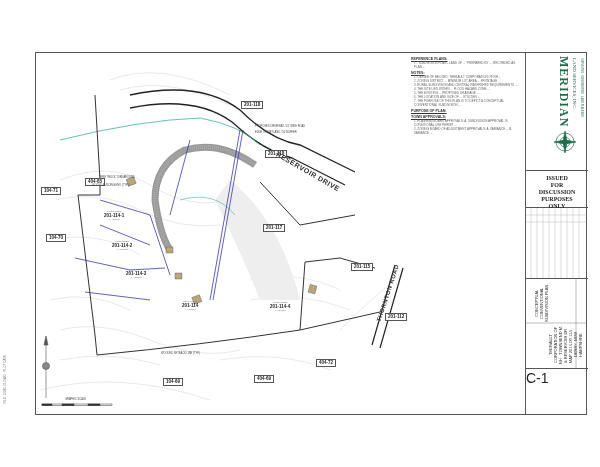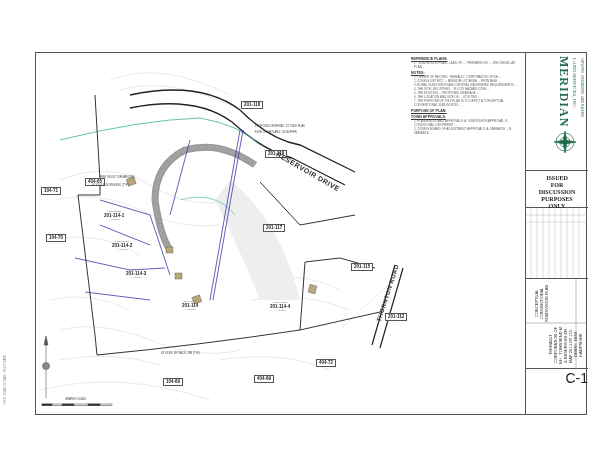--- a/index.html
+++ b/index.html
@@ -10,21 +10,21 @@
   .notes .h { font-weight:bold; font-size:3.6px; text-decoration:underline; margin-top:2px; }
   .notes .p { margin-left:3px; color:#666; }
   .tb { position:absolute; left:525px; top:52px; width:62px; height:363px; border-left:1px solid #555; box-sizing:border-box; }
   .logo { position:absolute; left:0; top:0; width:62px; height:80px; }
   .logo .brand { position:absolute; left:30px; top:4px; writing-mode:vertical-rl; font-family:"Liberation Serif", serif; font-weight:bold; color:#1f6b4a; font-size:12px; letter-spacing:1px; }
   .logo .sub { position:absolute; left:46px; top:6px; writing-mode:vertical-rl; font-family:"Liberation Serif", serif; color:#1f6b4a; font-size:5px; }
   .logo .sub2 { position:absolute; left:54px; top:6px; writing-mode:vertical-rl; font-size:2.6px; color:#1f6b4a; }
   .issued { position:absolute; left:0; top:118px; width:62px; height:38px; border-top:1px solid #555; border-bottom:1px solid #555; font-family:"Liberation Serif", serif; font-weight:bold; font-size:6px; text-align:center; line-height:7px; padding-top:4px; box-sizing:border-box; color:#222; }
   .proj { position:absolute; left:0; top:226px; width:62px; height:90px; border-top:1px solid #555; }
   .proj .t1, .proj .t2 { position:absolute; writing-mode:vertical-rl; transform:rotate(180deg); font-size:4px; color:#333; text-align:center; }
-  .sheetno { position:absolute; left:0; top:316px; width:62px; height:30px; border-top:1px solid #555; text-align:right; }
+  .sheetno { position:absolute; left:0; top:316px; width:62px; height:30px; border-top:1px solid #555; text-align:left; }
   .sheetno .n { font-size:14px; color:#222; line-height:18px; }
   .lbl { position:absolute; font-size:4.5px; font-weight:bold; color:#222; background:#fff; border:0.6px solid #555; padding:0 2px; line-height:6px; white-space:nowrap; }
   .lbl2 { position:absolute; font-size:4.5px; font-weight:bold; color:#222; white-space:nowrap; text-align:center; }
   .lbl2 .s { font-size:2.5px; font-weight:normal; color:#777; display:block; line-height:3px; }
   .road { position:absolute; font-size:7px; font-weight:bold; color:#333; letter-spacing:0.5px; white-space:nowrap; }
   .small { position:absolute; font-size:2.6px; color:#444; white-space:nowrap; line-height:3px; }
   .margin-note { position:absolute; left:3px; top:355px; writing-mode:vertical-rl; transform:rotate(180deg); font-size:3px; color:#777; }
 </style>
 </head>
 <body>

